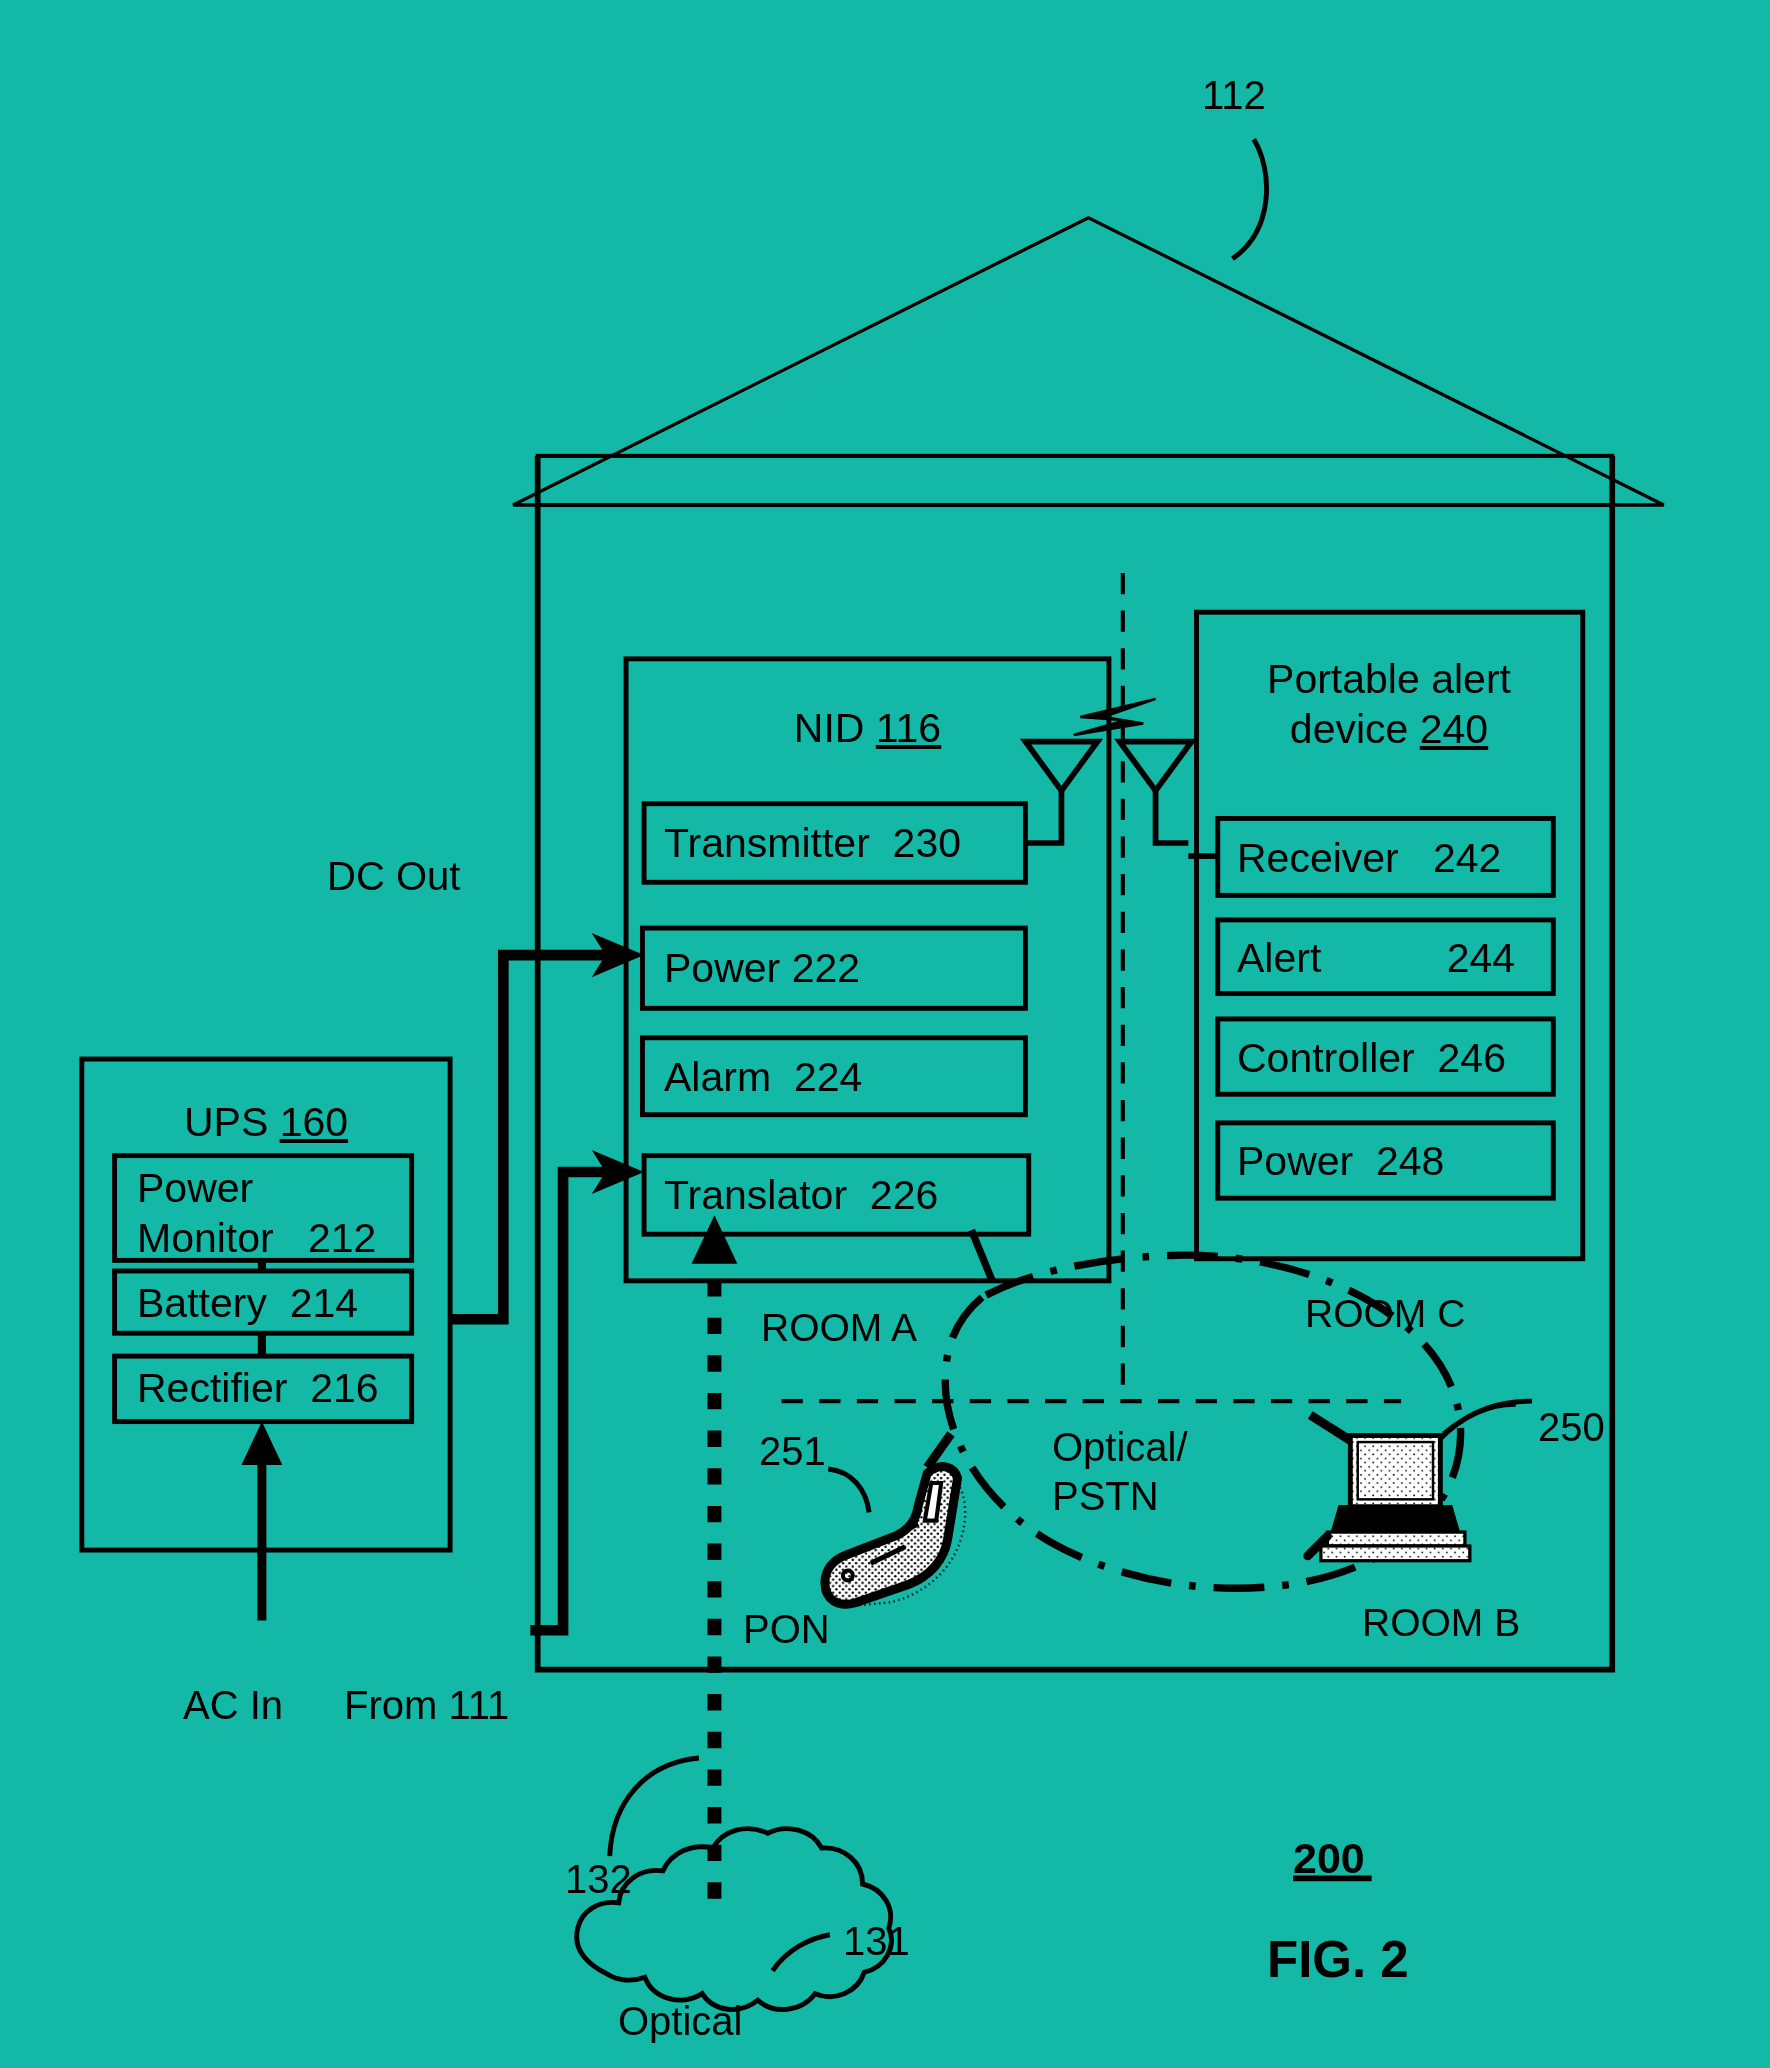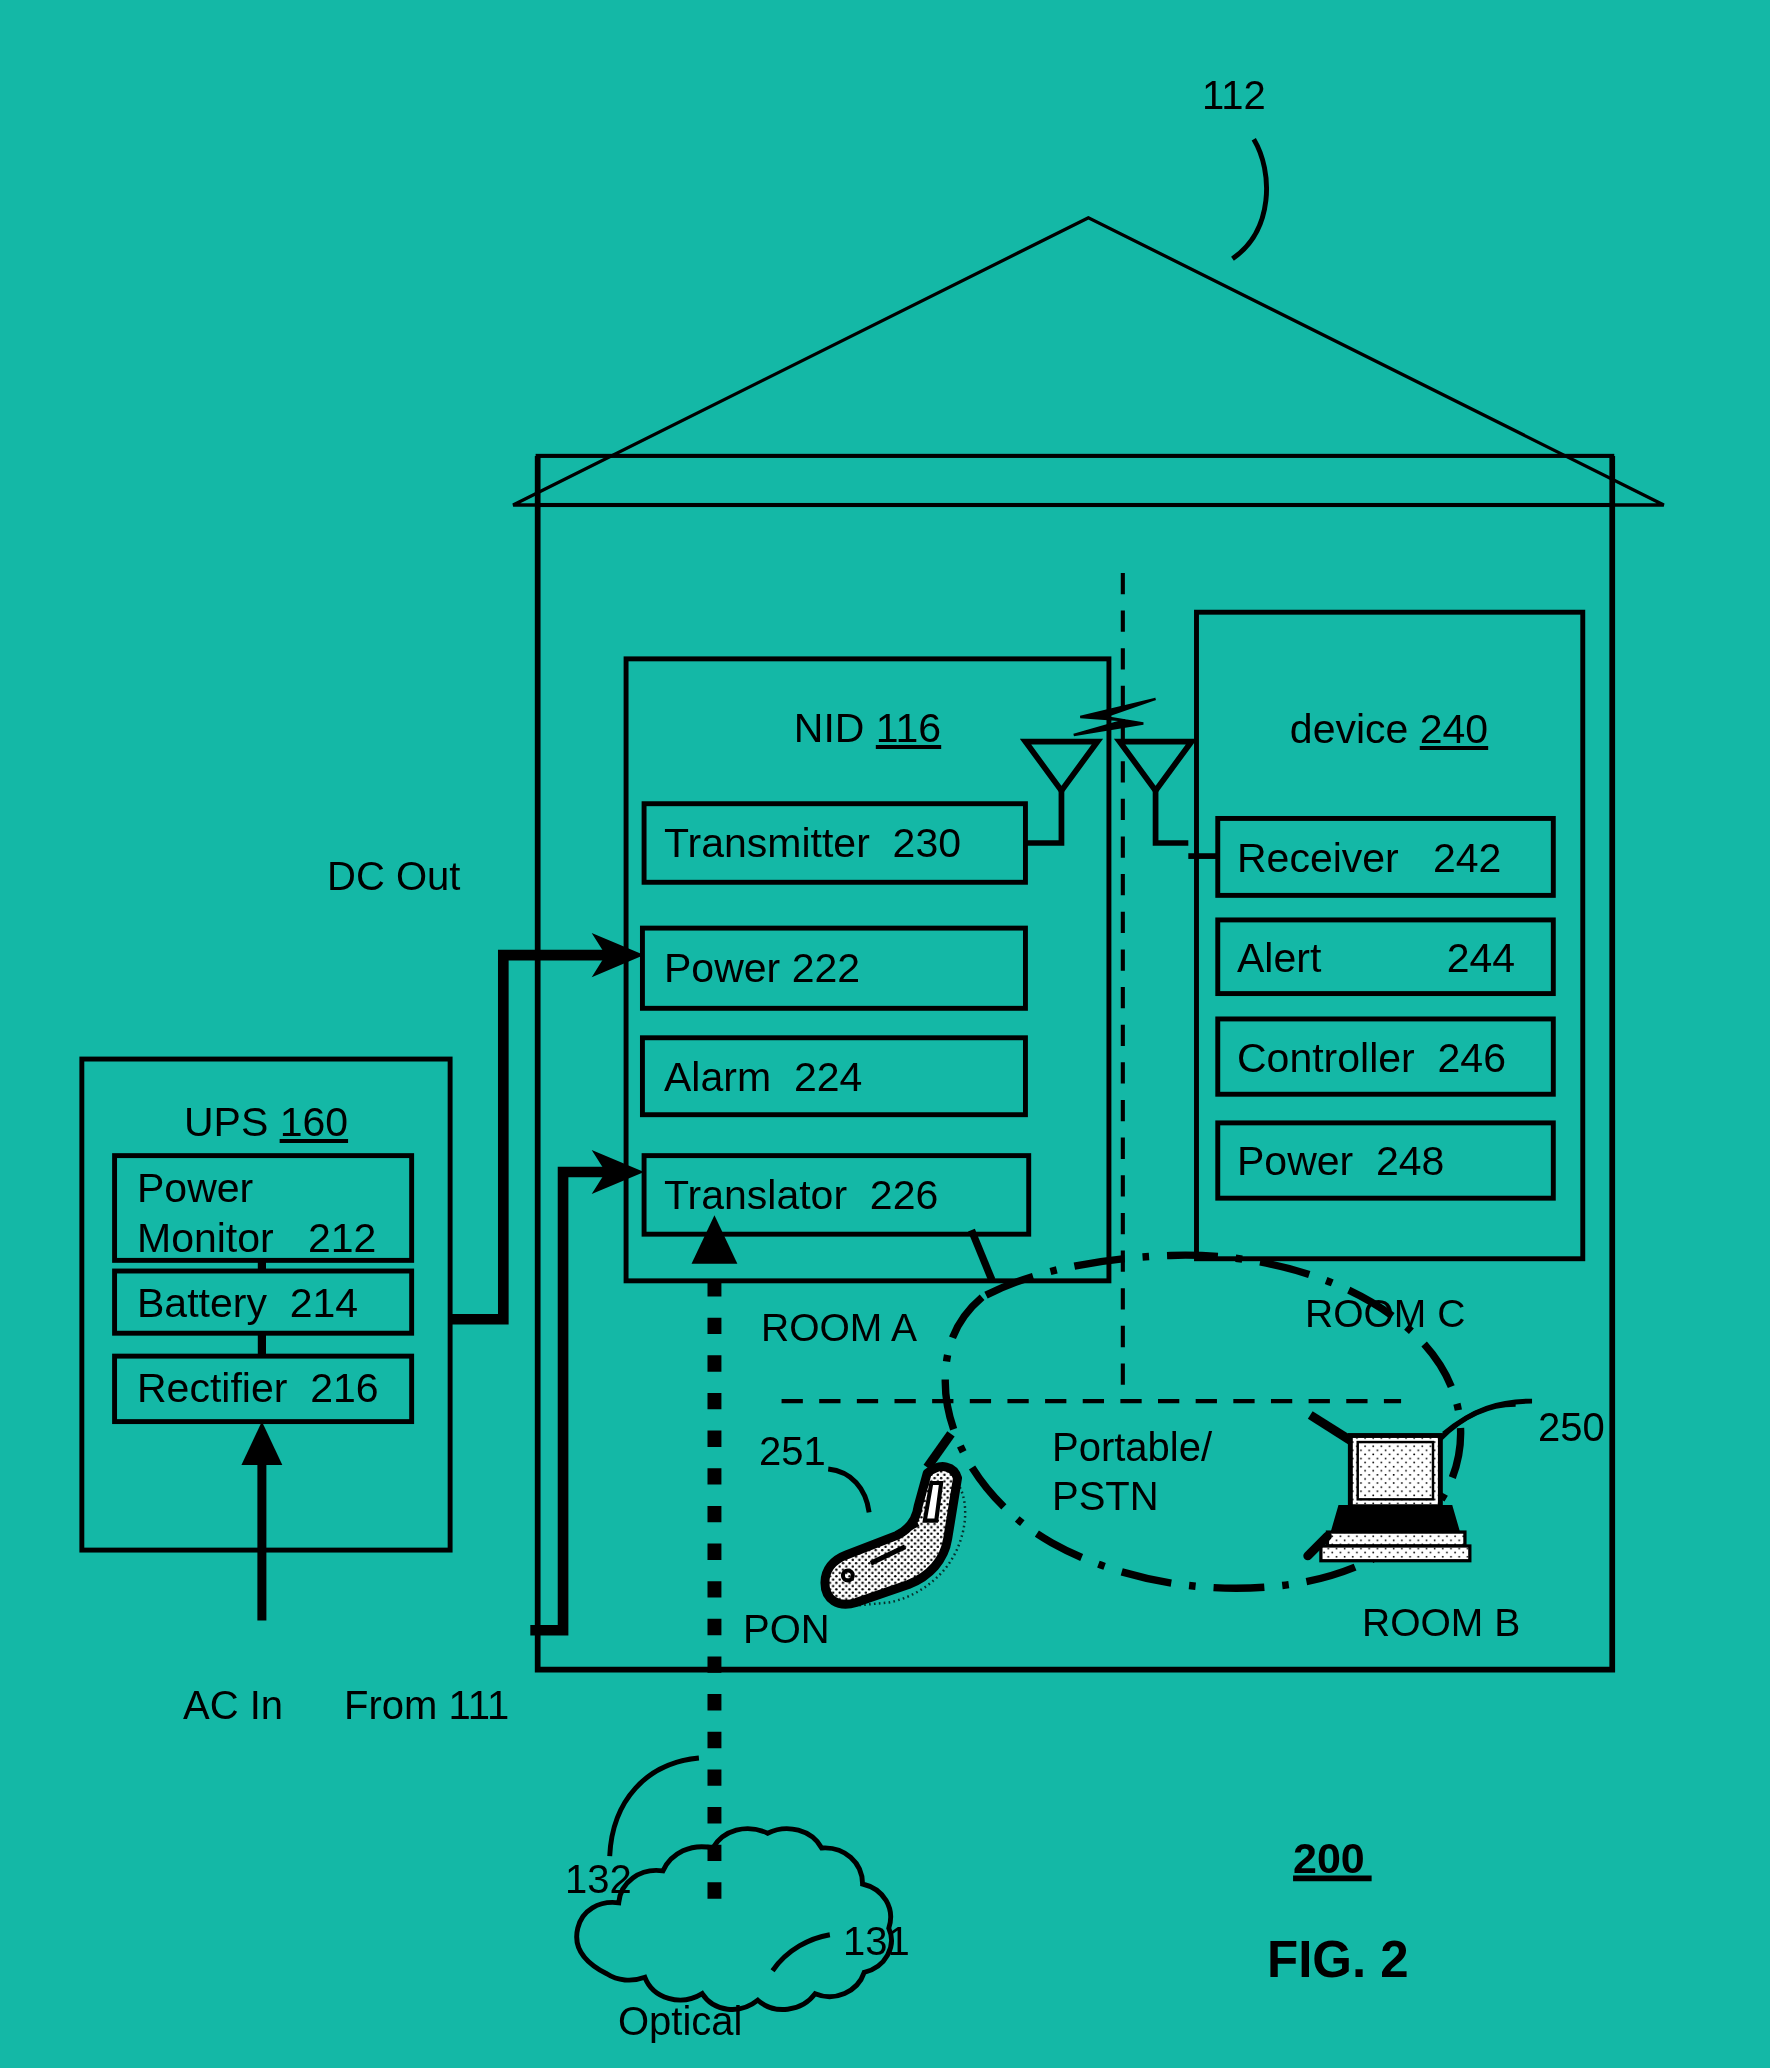--- a/index.html
+++ b/index.html
@@ -210,20 +210,21 @@
 
   <div class="lbl f-ref" style="left:1202px;top:72px;">112</div>
 
   <div class="lbl f-box ctr" style="left:626px;top:704px;width:483px;"><span>NID</span> <span class="u">116</span></div>
 
   <div class="lbl f-box" style="left:664px;top:819px;"><span>Transmitter</span>&nbsp;&nbsp;<span>230</span></div>
   <div class="lbl f-box" style="left:664px;top:944px;"><span>Power</span>&nbsp;<span>222</span></div>
   <div class="lbl f-box" style="left:664px;top:1053px;"><span>Alarm</span>&nbsp;&nbsp;<span>224</span></div>
   <div class="lbl f-box" style="left:664px;top:1171px;"><span>Translator</span>&nbsp;&nbsp;<span>226</span></div>
 
+  <div class="lbl f-box ctr" style="left:1196px;top:655px;width:386px;">Portable alert</div>
   <div class="lbl f-box ctr" style="left:1196px;top:705px;width:386px;"><span>device</span> <span class="u">240</span></div>
 
   <div class="lbl f-box" style="left:1237px;top:834px;"><span>Receiver</span>&nbsp;&nbsp;&nbsp;<span>242</span></div>
   <div class="lbl f-box" style="left:1237px;top:934px;"><span>Alert</span>&nbsp;&nbsp;&nbsp;&nbsp;&nbsp;&nbsp;&nbsp;&nbsp;&nbsp;&nbsp;&nbsp;<span>244</span></div>
   <div class="lbl f-box" style="left:1237px;top:1034px;"><span>Controller</span>&nbsp;&nbsp;<span>246</span></div>
   <div class="lbl f-box" style="left:1237px;top:1137px;"><span>Power</span>&nbsp;&nbsp;<span>248</span></div>
 
   <div class="lbl f-box ctr" style="left:82px;top:1098px;width:368px;"><span>UPS</span> <span class="u">160</span></div>
 
   <div class="lbl f-box" style="left:137px;top:1164px;">Power</div>
@@ -233,21 +234,21 @@
 
   <div class="lbl f-small" style="left:327px;top:853px;">DC Out</div>
   <div class="lbl f-small" style="left:183px;top:1682px;">AC In</div>
   <div class="lbl f-small" style="left:344px;top:1682px;">From 111</div>
   <div class="lbl f-small" style="left:743px;top:1606px;">PON</div>
 
   <div class="lbl f-room" style="left:749px;top:1305px;">ROOM A</div>
   <div class="lbl f-room" style="left:1350px;top:1600px;">ROOM B</div>
   <div class="lbl f-room" style="left:1293px;top:1291px;">ROOM C</div>
 
-  <div class="lbl f-small" style="left:1052px;top:1424px;">Portable/</div>
+  <div class="lbl f-small" style="left:1052px;top:1424px;">Optical/</div>
   <div class="lbl f-small" style="left:1052px;top:1473px;">PSTN</div>
 
   <div class="lbl f-small" style="left:618px;top:1998px;">Optical</div>
 
   <div class="lbl f-ref" style="left:759px;top:1428px;">251</div>
   <div class="lbl f-ref" style="left:1538px;top:1404px;">250</div>
   <div class="lbl f-ref" style="left:565px;top:1856px;">132</div>
   <div class="lbl f-ref" style="left:843px;top:1897px;margin-top:21px;">131</div>
 
   <div class="lbl f-num" style="left:1293px;top:1833px;">200</div>

